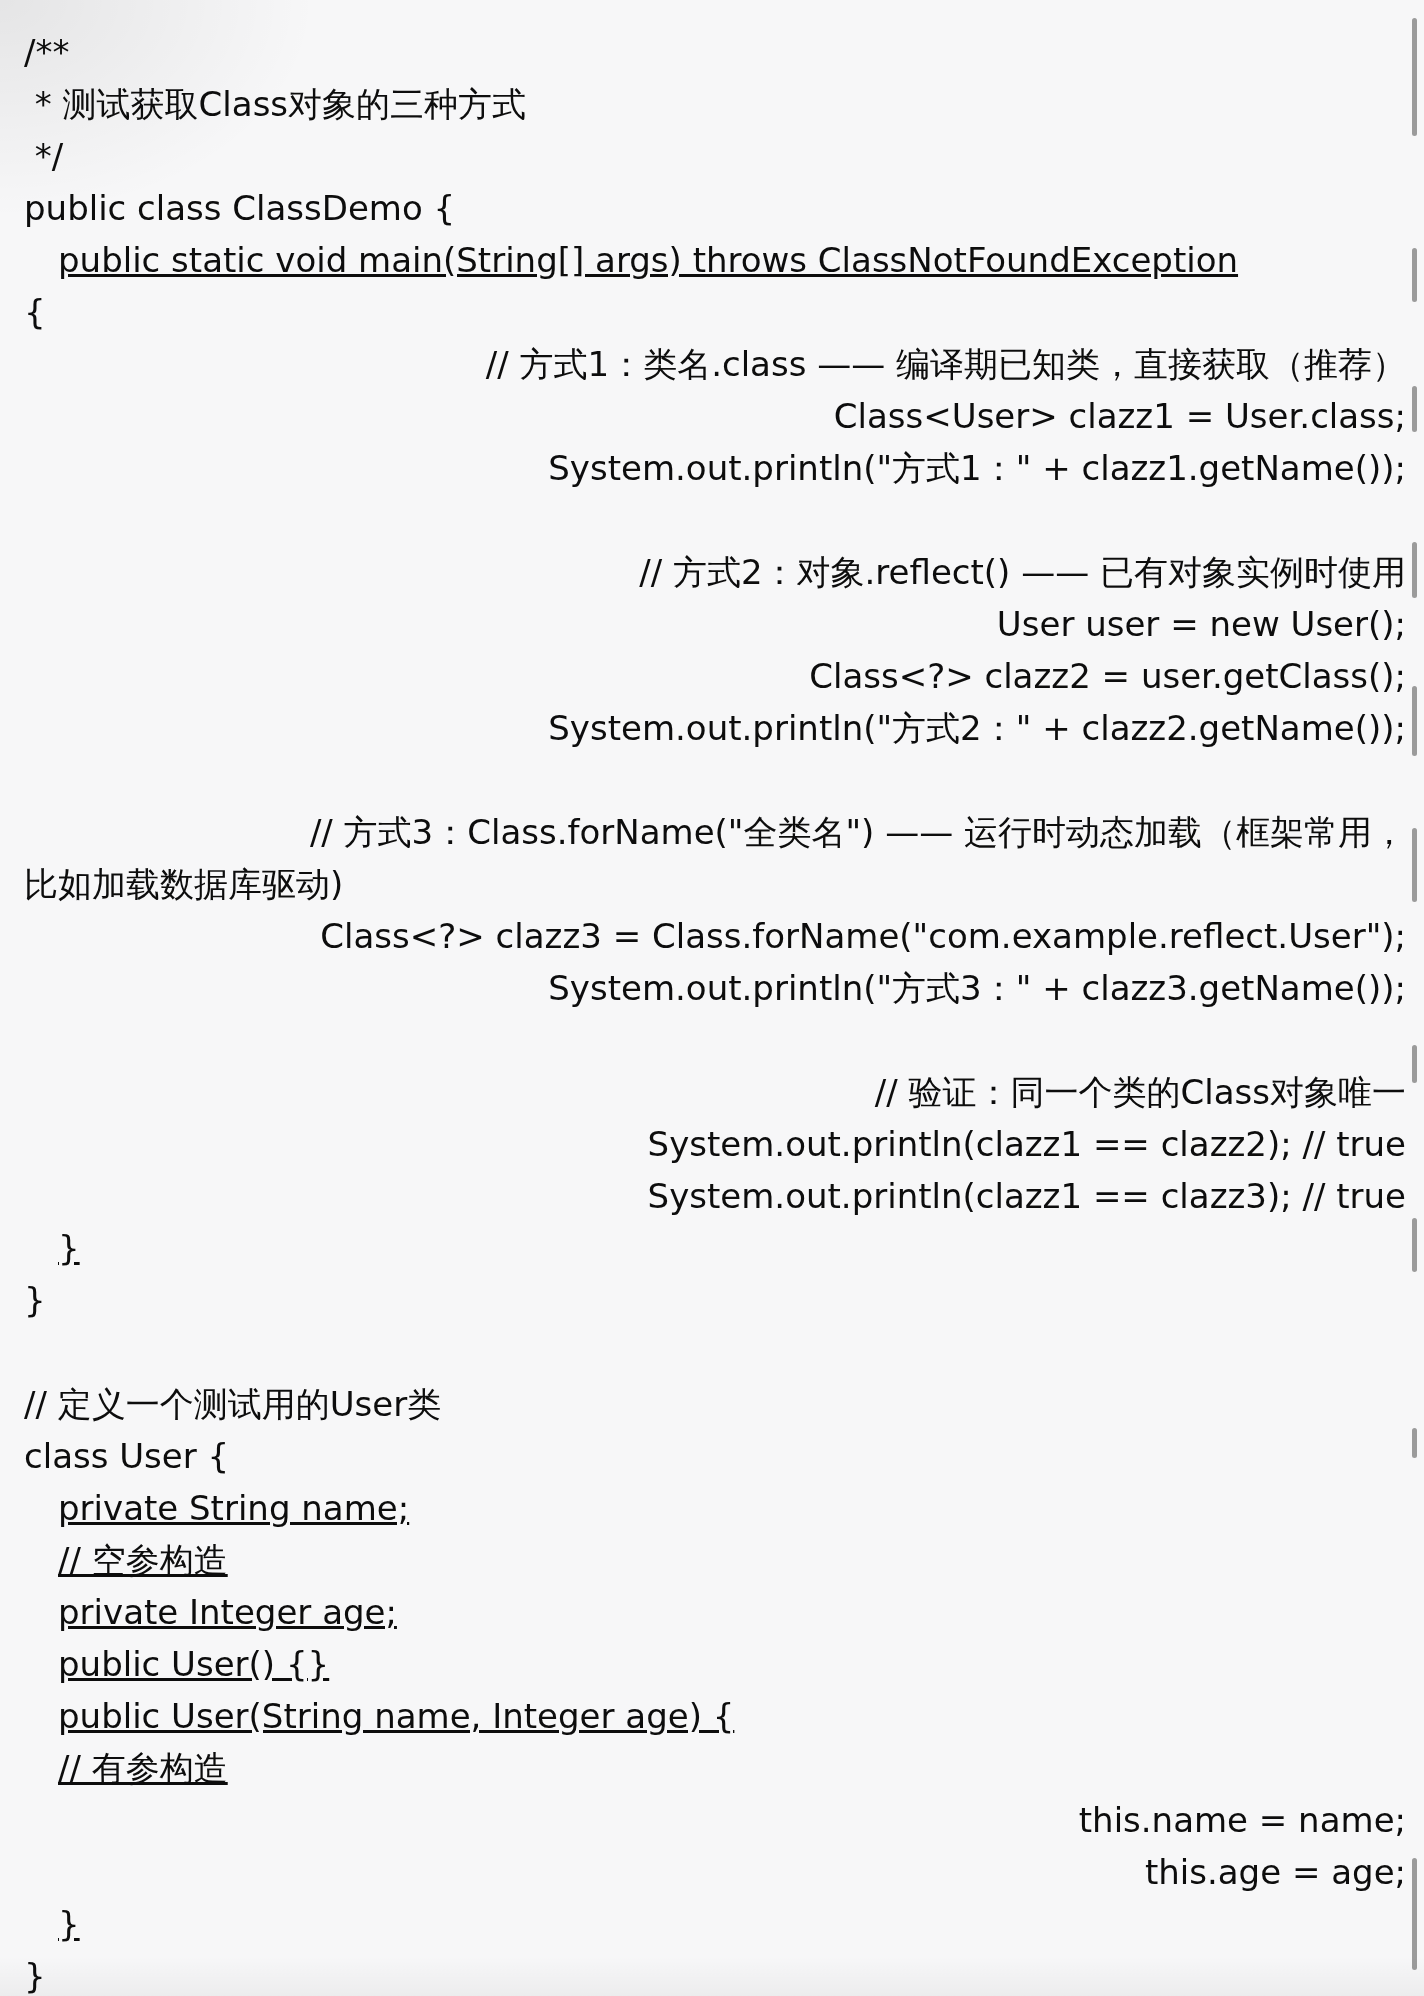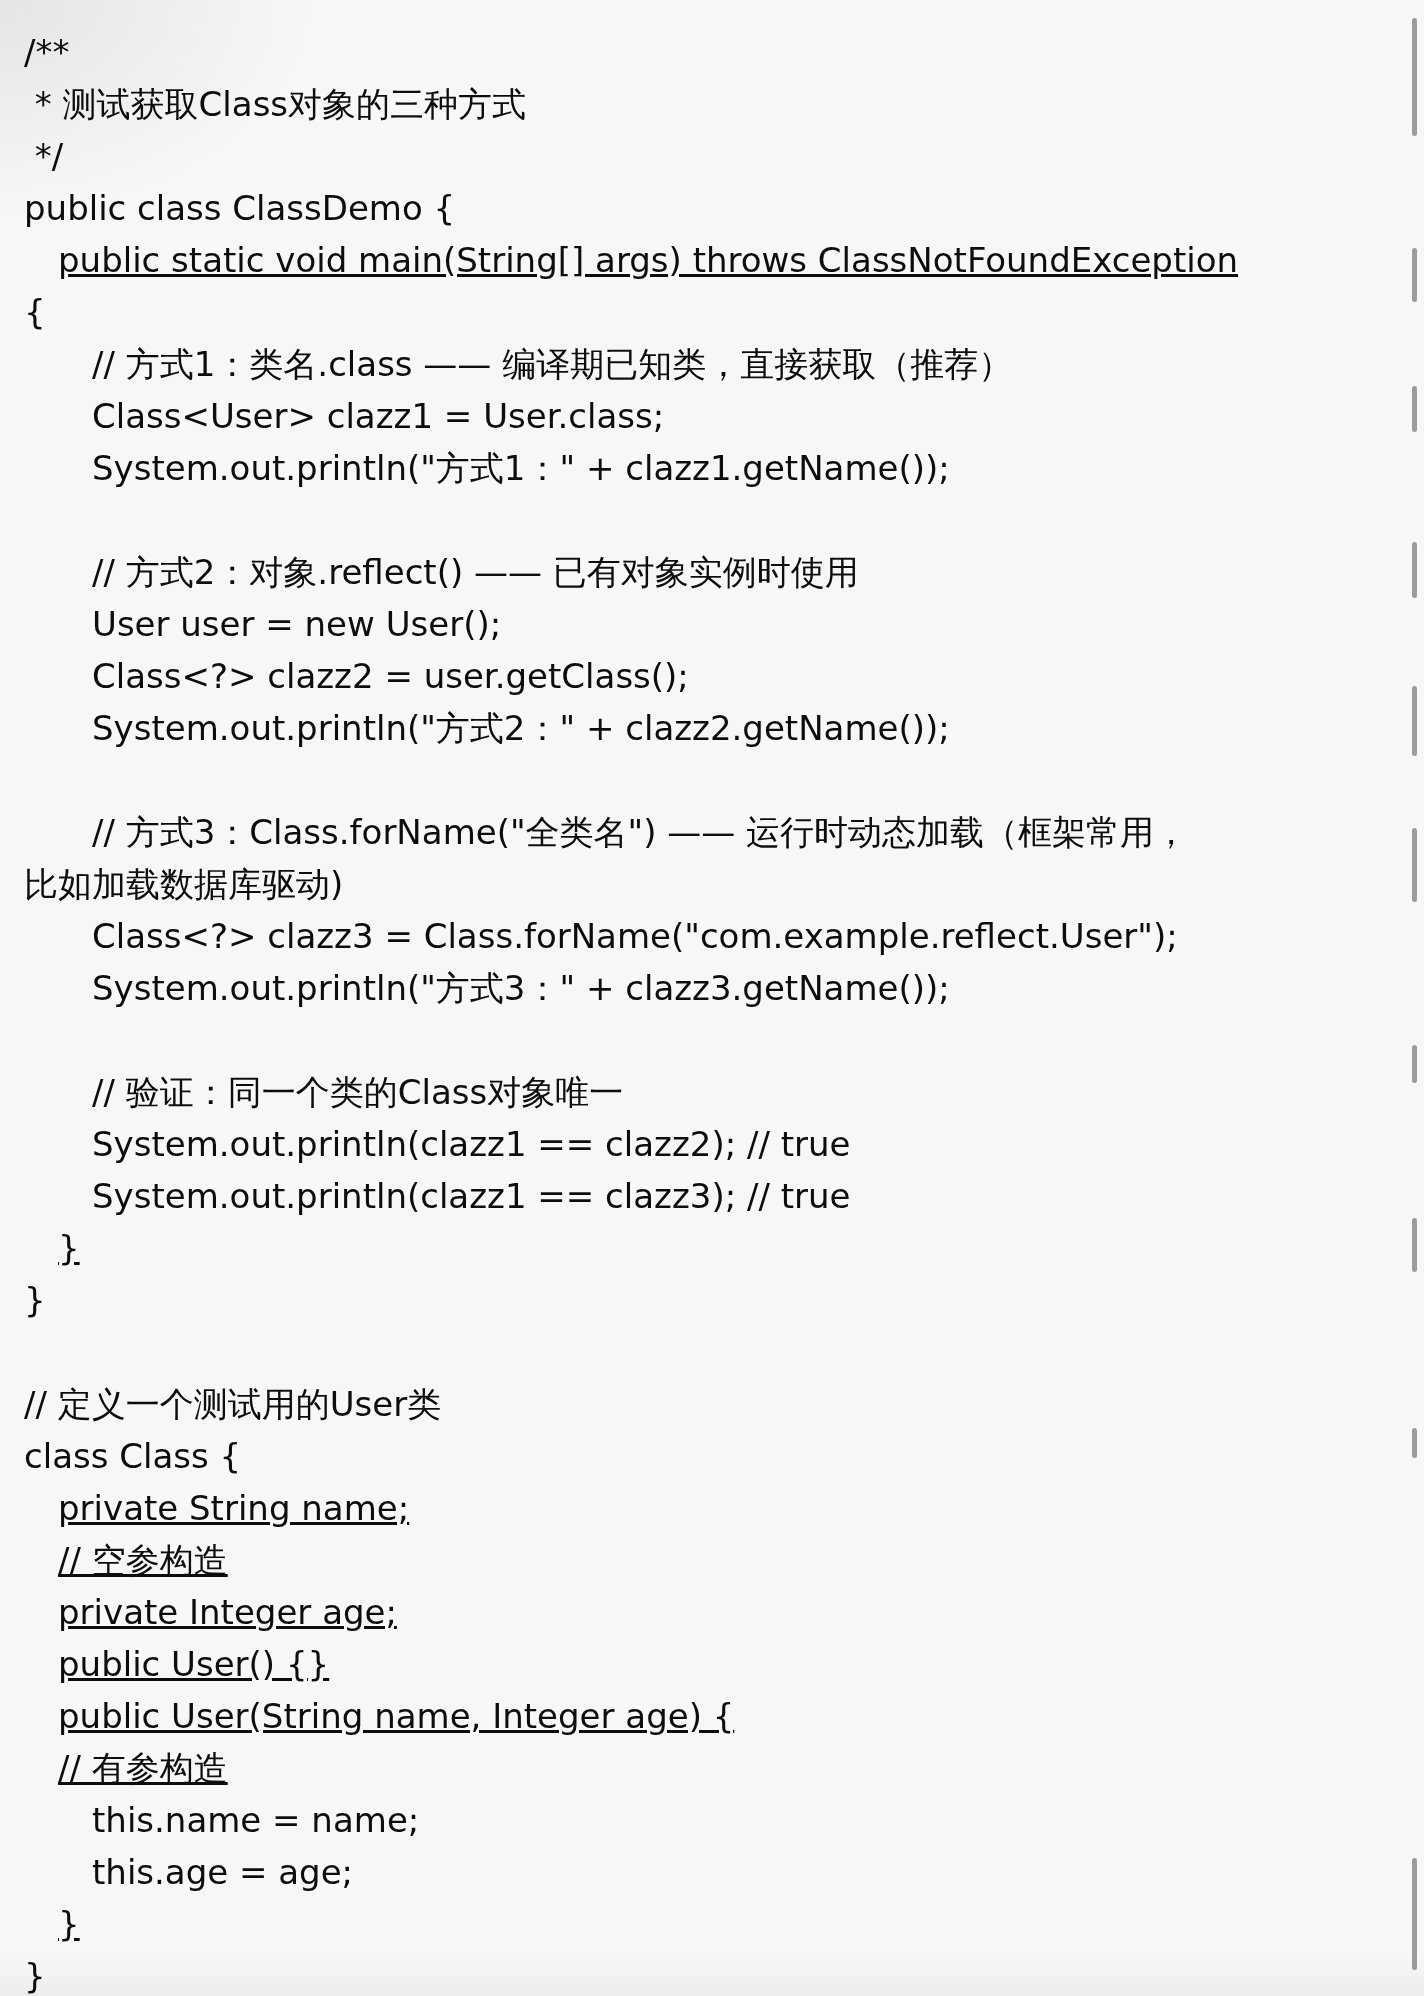--- a/index.html
+++ b/index.html
@@ -36,21 +36,21 @@
     color: #0d0d0d;
     font-size: 34px;
     line-height: 52px;
   }
   .code-line {
     height: 52px;
     white-space: pre;
     overflow: visible;
   }
   .i1 { padding-left: 34px; text-decoration: underline; }
-  .i2 { padding-left: 68px; }
+  .i2 { padding-left: 68px; text-align: right; }
   .scrollbar-track {
     position: absolute;
     left: 1412px;
     top: 0;
     width: 5px;
     height: 1996px;
   }
   .sb-seg {
     position: absolute;
     left: 0;
@@ -84,21 +84,21 @@
     <div class="code-line i2">Class&lt;?&gt; clazz3 = Class.forName("com.example.reflect.User");</div>
     <div class="code-line i2">System.out.println("方式3：" + clazz3.getName());</div>
     <div class="code-line">&nbsp;</div>
     <div class="code-line i2">// 验证：同一个类的Class对象唯一</div>
     <div class="code-line i2">System.out.println(clazz1 == clazz2); // true</div>
     <div class="code-line i2">System.out.println(clazz1 == clazz3); // true</div>
     <div class="code-line i1">}</div>
     <div class="code-line">}</div>
     <div class="code-line">&nbsp;</div>
     <div class="code-line">// 定义一个测试用的User类</div>
-    <div class="code-line">class Class {</div>
+    <div class="code-line">class User {</div>
     <div class="code-line i1">private String name;</div>
     <div class="code-line i1">// 空参构造</div>
     <div class="code-line i1">private Integer age;</div>
     <div class="code-line i1">public User() {}</div>
     <div class="code-line i1">public User(String name, Integer age) {</div>
     <div class="code-line i1">// 有参构造</div>
     <div class="code-line i2">this.name = name;</div>
     <div class="code-line i2">this.age = age;</div>
     <div class="code-line i1">}</div>
     <div class="code-line">}</div>

